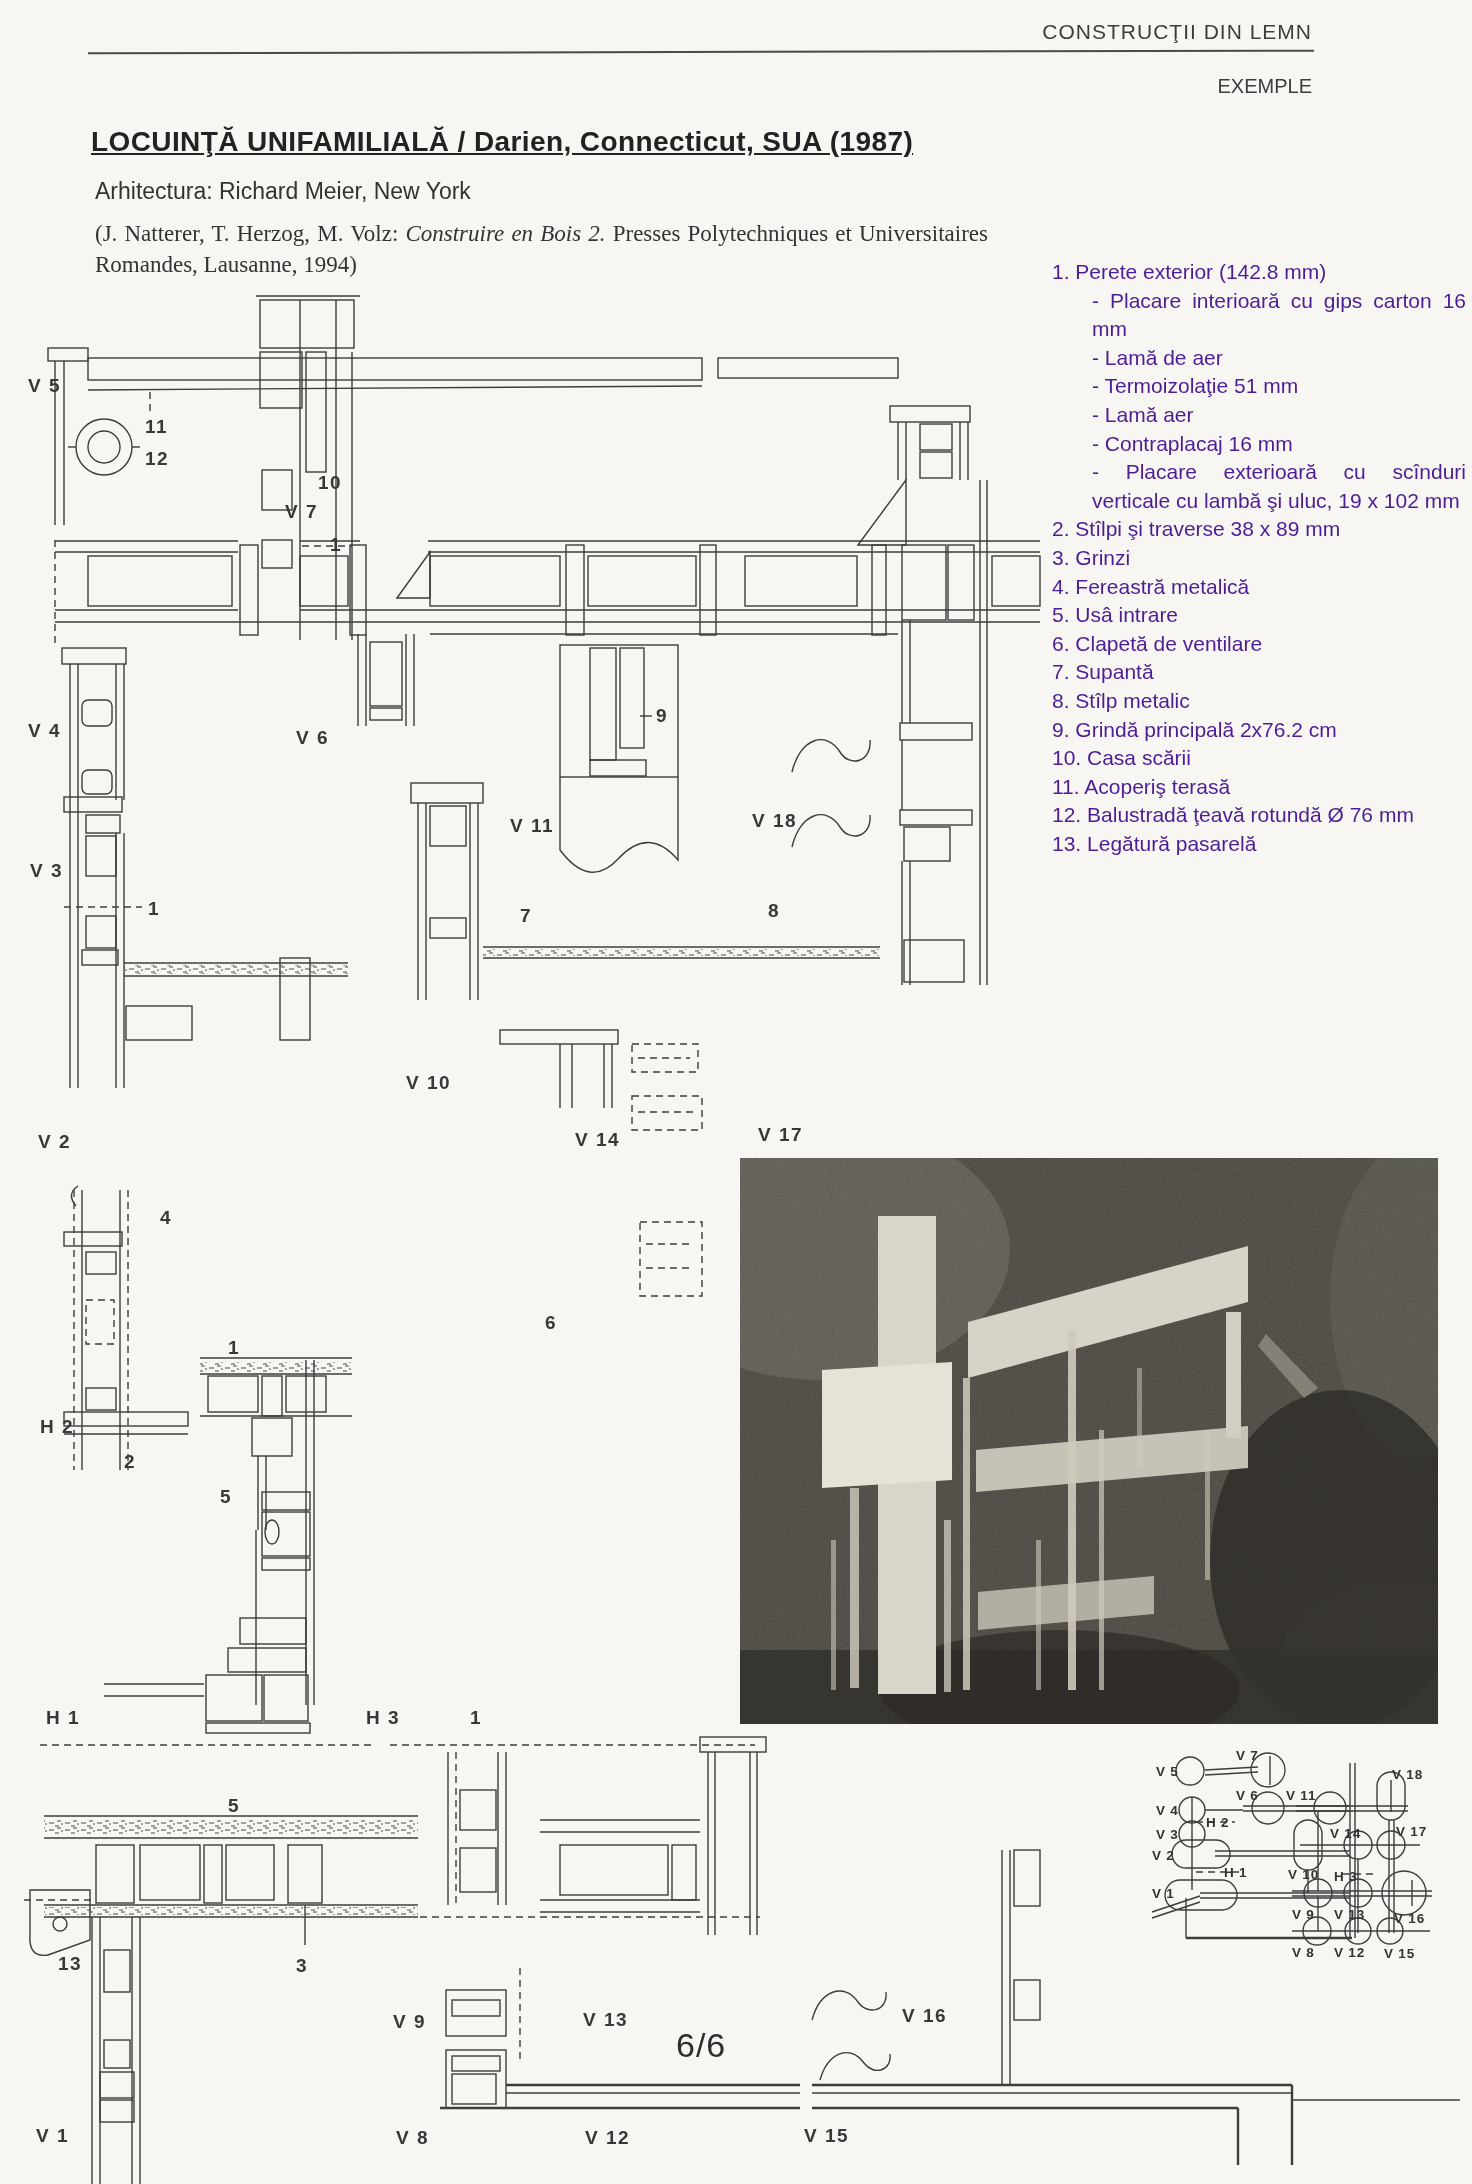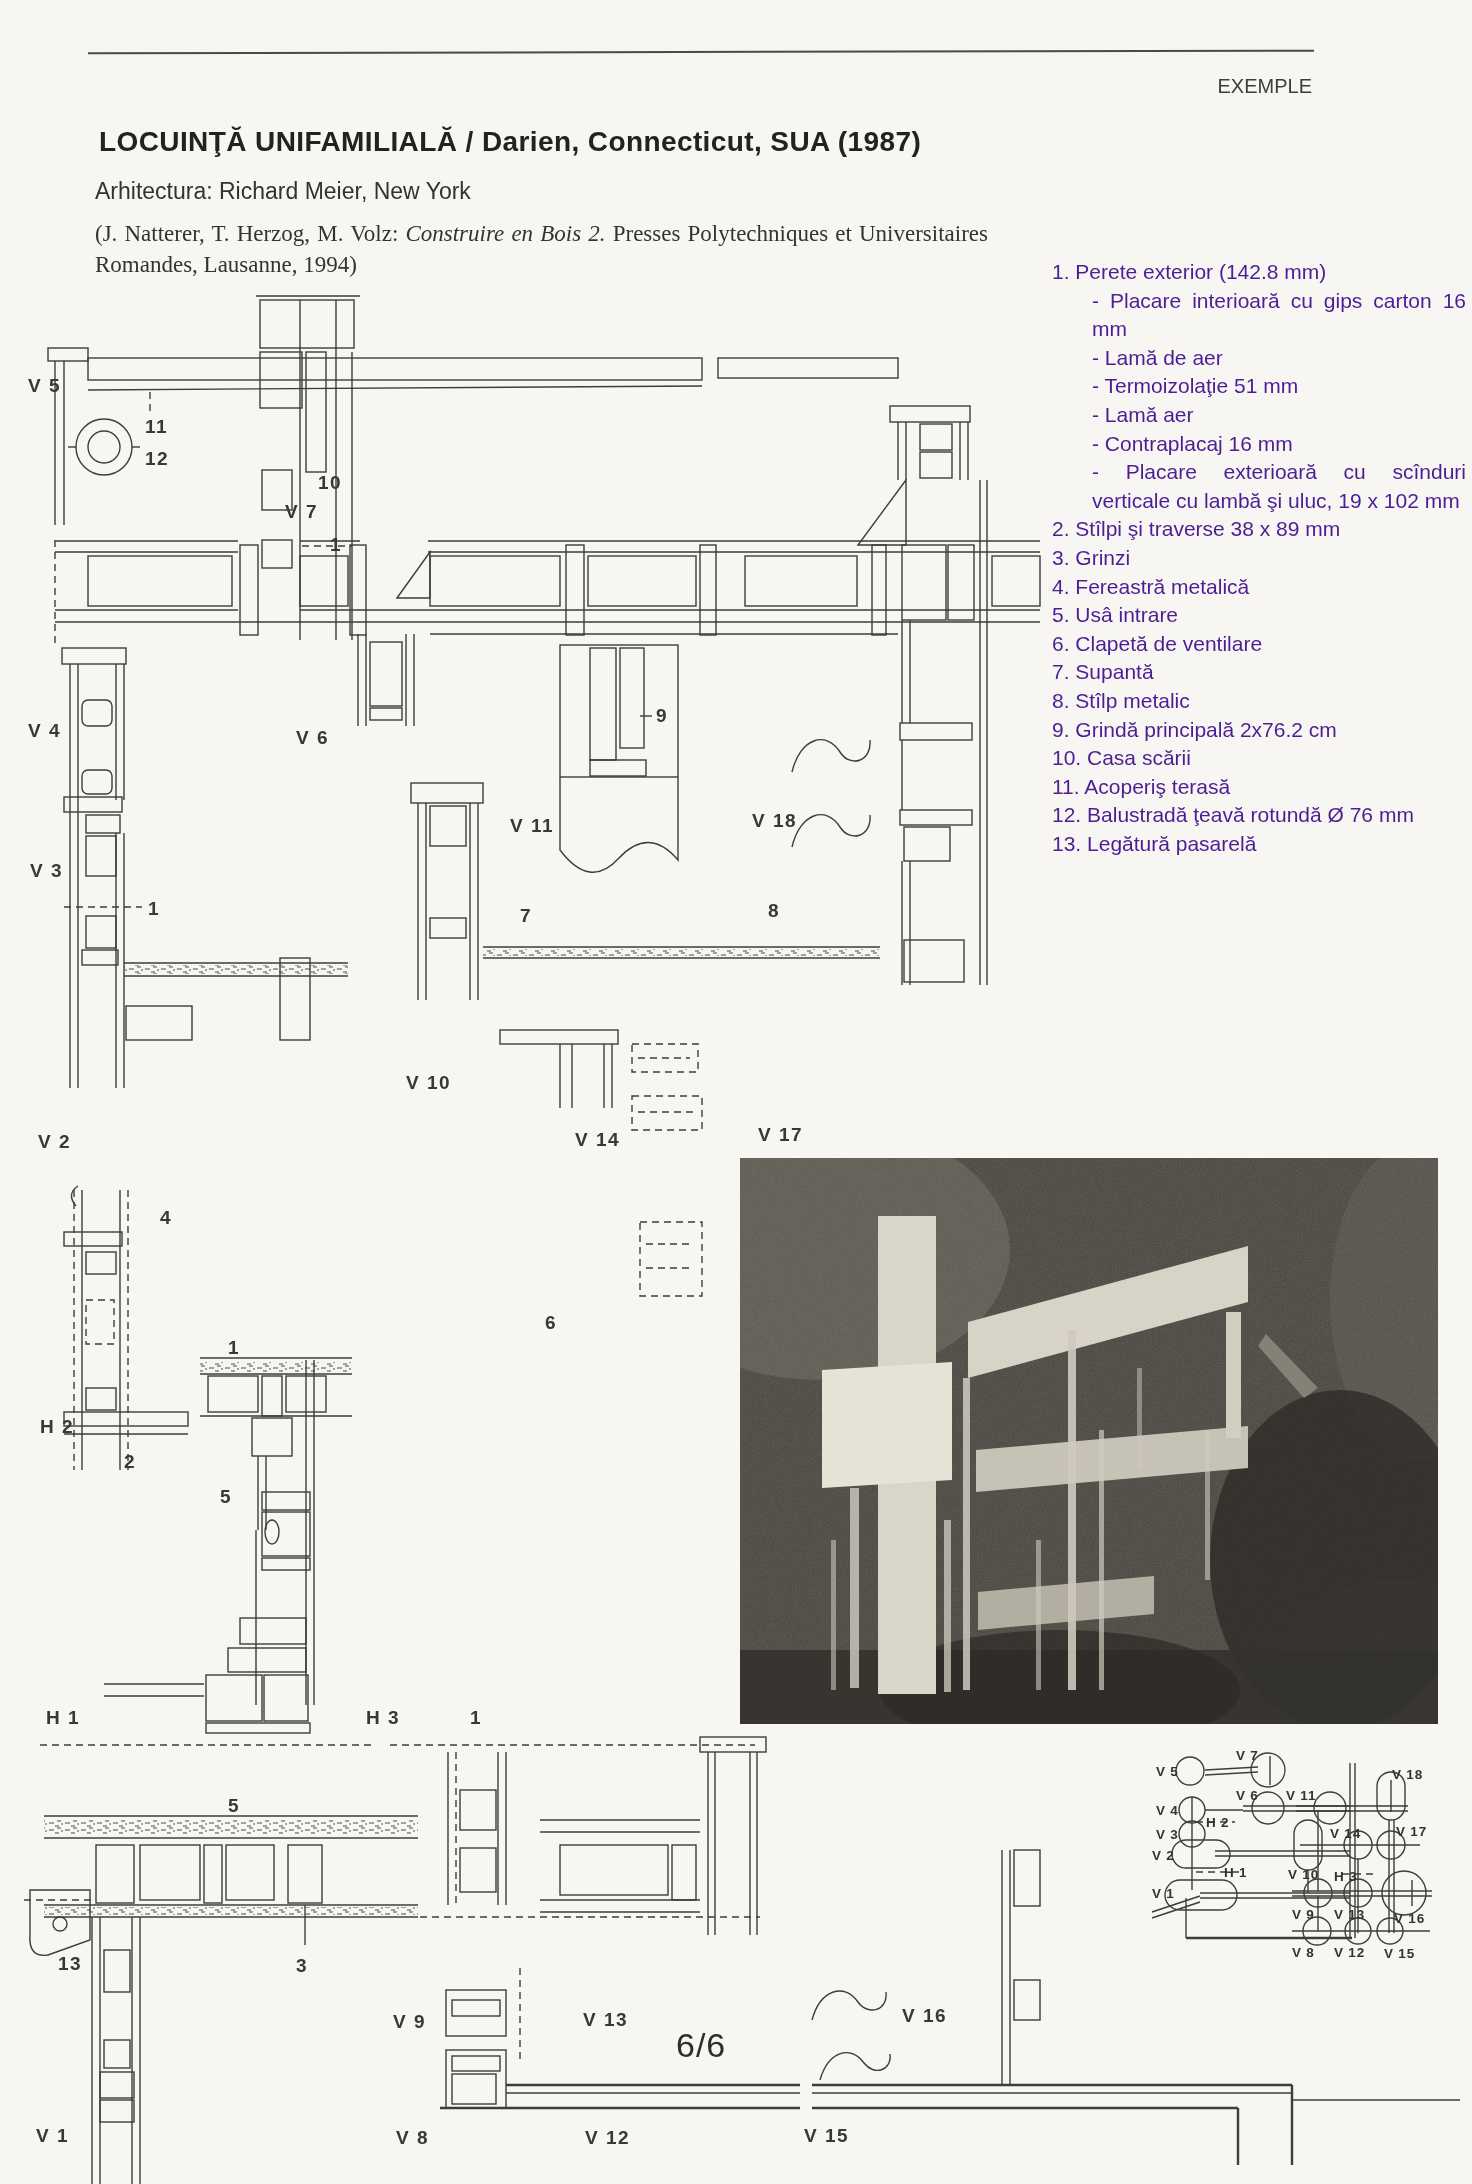--- a/index.html
+++ b/index.html
@@ -6,21 +6,21 @@
   .page{position:relative;width:1472px;height:2184px;background:#f8f6f2;
         font-family:"Liberation Sans",sans-serif;color:#2b2b2b;overflow:hidden;}
   .abs{position:absolute;}
   .art{position:absolute;left:0;top:0;}
   
   .book-title{left:700px;top:20px;width:612px;text-align:right;font-size:21px;
               letter-spacing:1px;color:#3d3d3d;}
   .rule{left:88px;top:51px;width:1226px;height:2px;background:#4a4a4a;transform:rotate(-0.12deg);}
   .section{left:900px;top:60px;width:412px;text-align:right;font-size:20px;color:#3d3d3d;margin-top:15px;}
   
-  .title{left:99px;top:126px;width:1100px;font-size:28px;font-weight:700;letter-spacing:.4px;color:#222;}
+  .title{left:91px;top:126px;width:1100px;font-size:28px;font-weight:700;letter-spacing:.4px;color:#222;text-decoration:underline;}
   .architect{left:95px;top:178px;width:800px;font-size:23px;color:#333;}
   .citation{left:95px;top:218px;width:893px;font-size:23px;line-height:31px;
             text-align:justify;color:#333;font-family:Liberation Serif, serif;}
   
   .legend{left:1052px;top:258px;width:414px;font-size:21px;line-height:28.6px;color:#4c1d95;}
   .legend-line{text-align:justify;}
   .legend-line.indent{padding-left:40px;}
   
   .pageno{left:676px;top:2026px;font-size:34px;color:#2e2e2e;letter-spacing:1px;}
   
@@ -461,20 +461,21 @@
         <text x="1334" y="1881" class="klabel">H 3</text>
         <text x="1394" y="1923" class="klabel">V 16</text>
         <text x="1292" y="1919" class="klabel">V 9</text>
         <text x="1334" y="1919" class="klabel">V 13</text>
         <text x="1292" y="1957" class="klabel">V 8</text>
         <text x="1334" y="1957" class="klabel">V 12</text>
         <text x="1384" y="1958" class="klabel">V 15</text>
       </g>
   </svg>
 
+  <div class="abs book-title">CONSTRUCŢII DIN LEMN</div>
   <div class="abs rule"></div>
   <div class="abs section">EXEMPLE</div>
 
   <div class="abs title">LOCUINŢĂ UNIFAMILIALĂ / Darien, Connecticut, SUA (1987)</div>
   <div class="abs architect">Arhitectura: Richard Meier, New York</div>
 
   <div class="abs citation">
     <span>(J. Natterer, T. Herzog, M. Volz: </span><i>Construire en Bois 2.</i><span> Presses Polytechniques et Universitaires Romandes, Lausanne, 1994)</span>
   </div>
 

